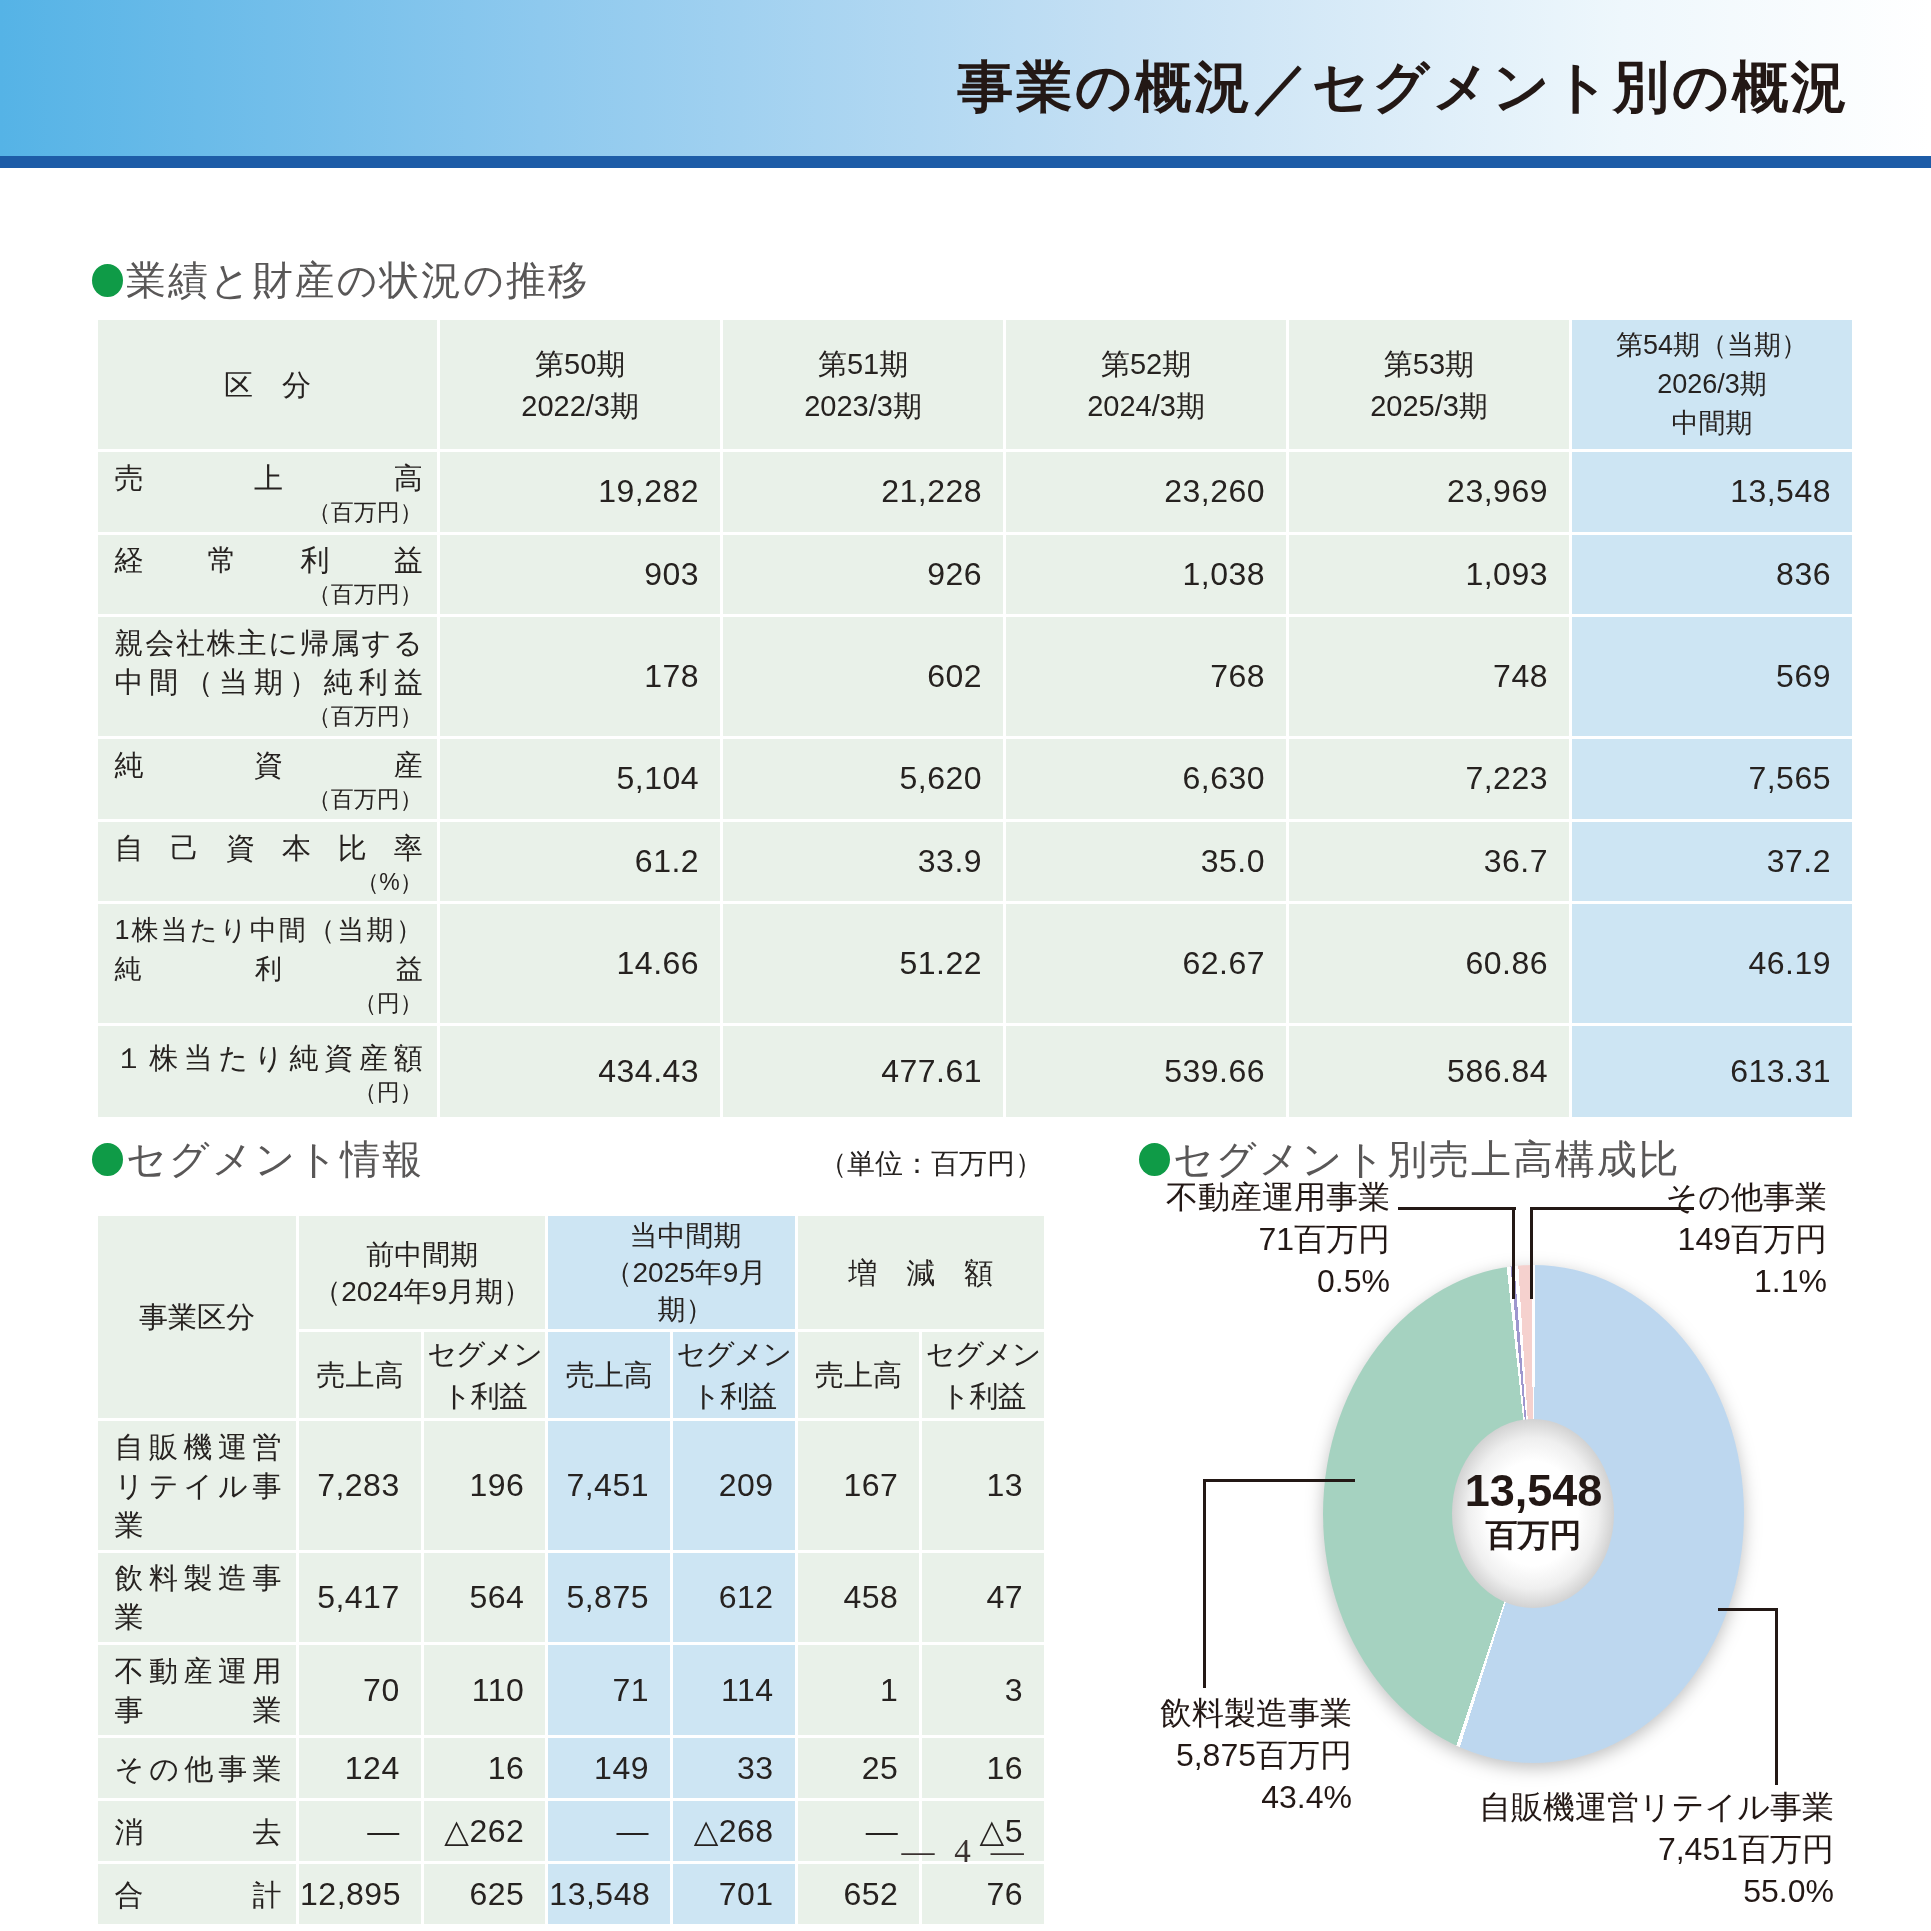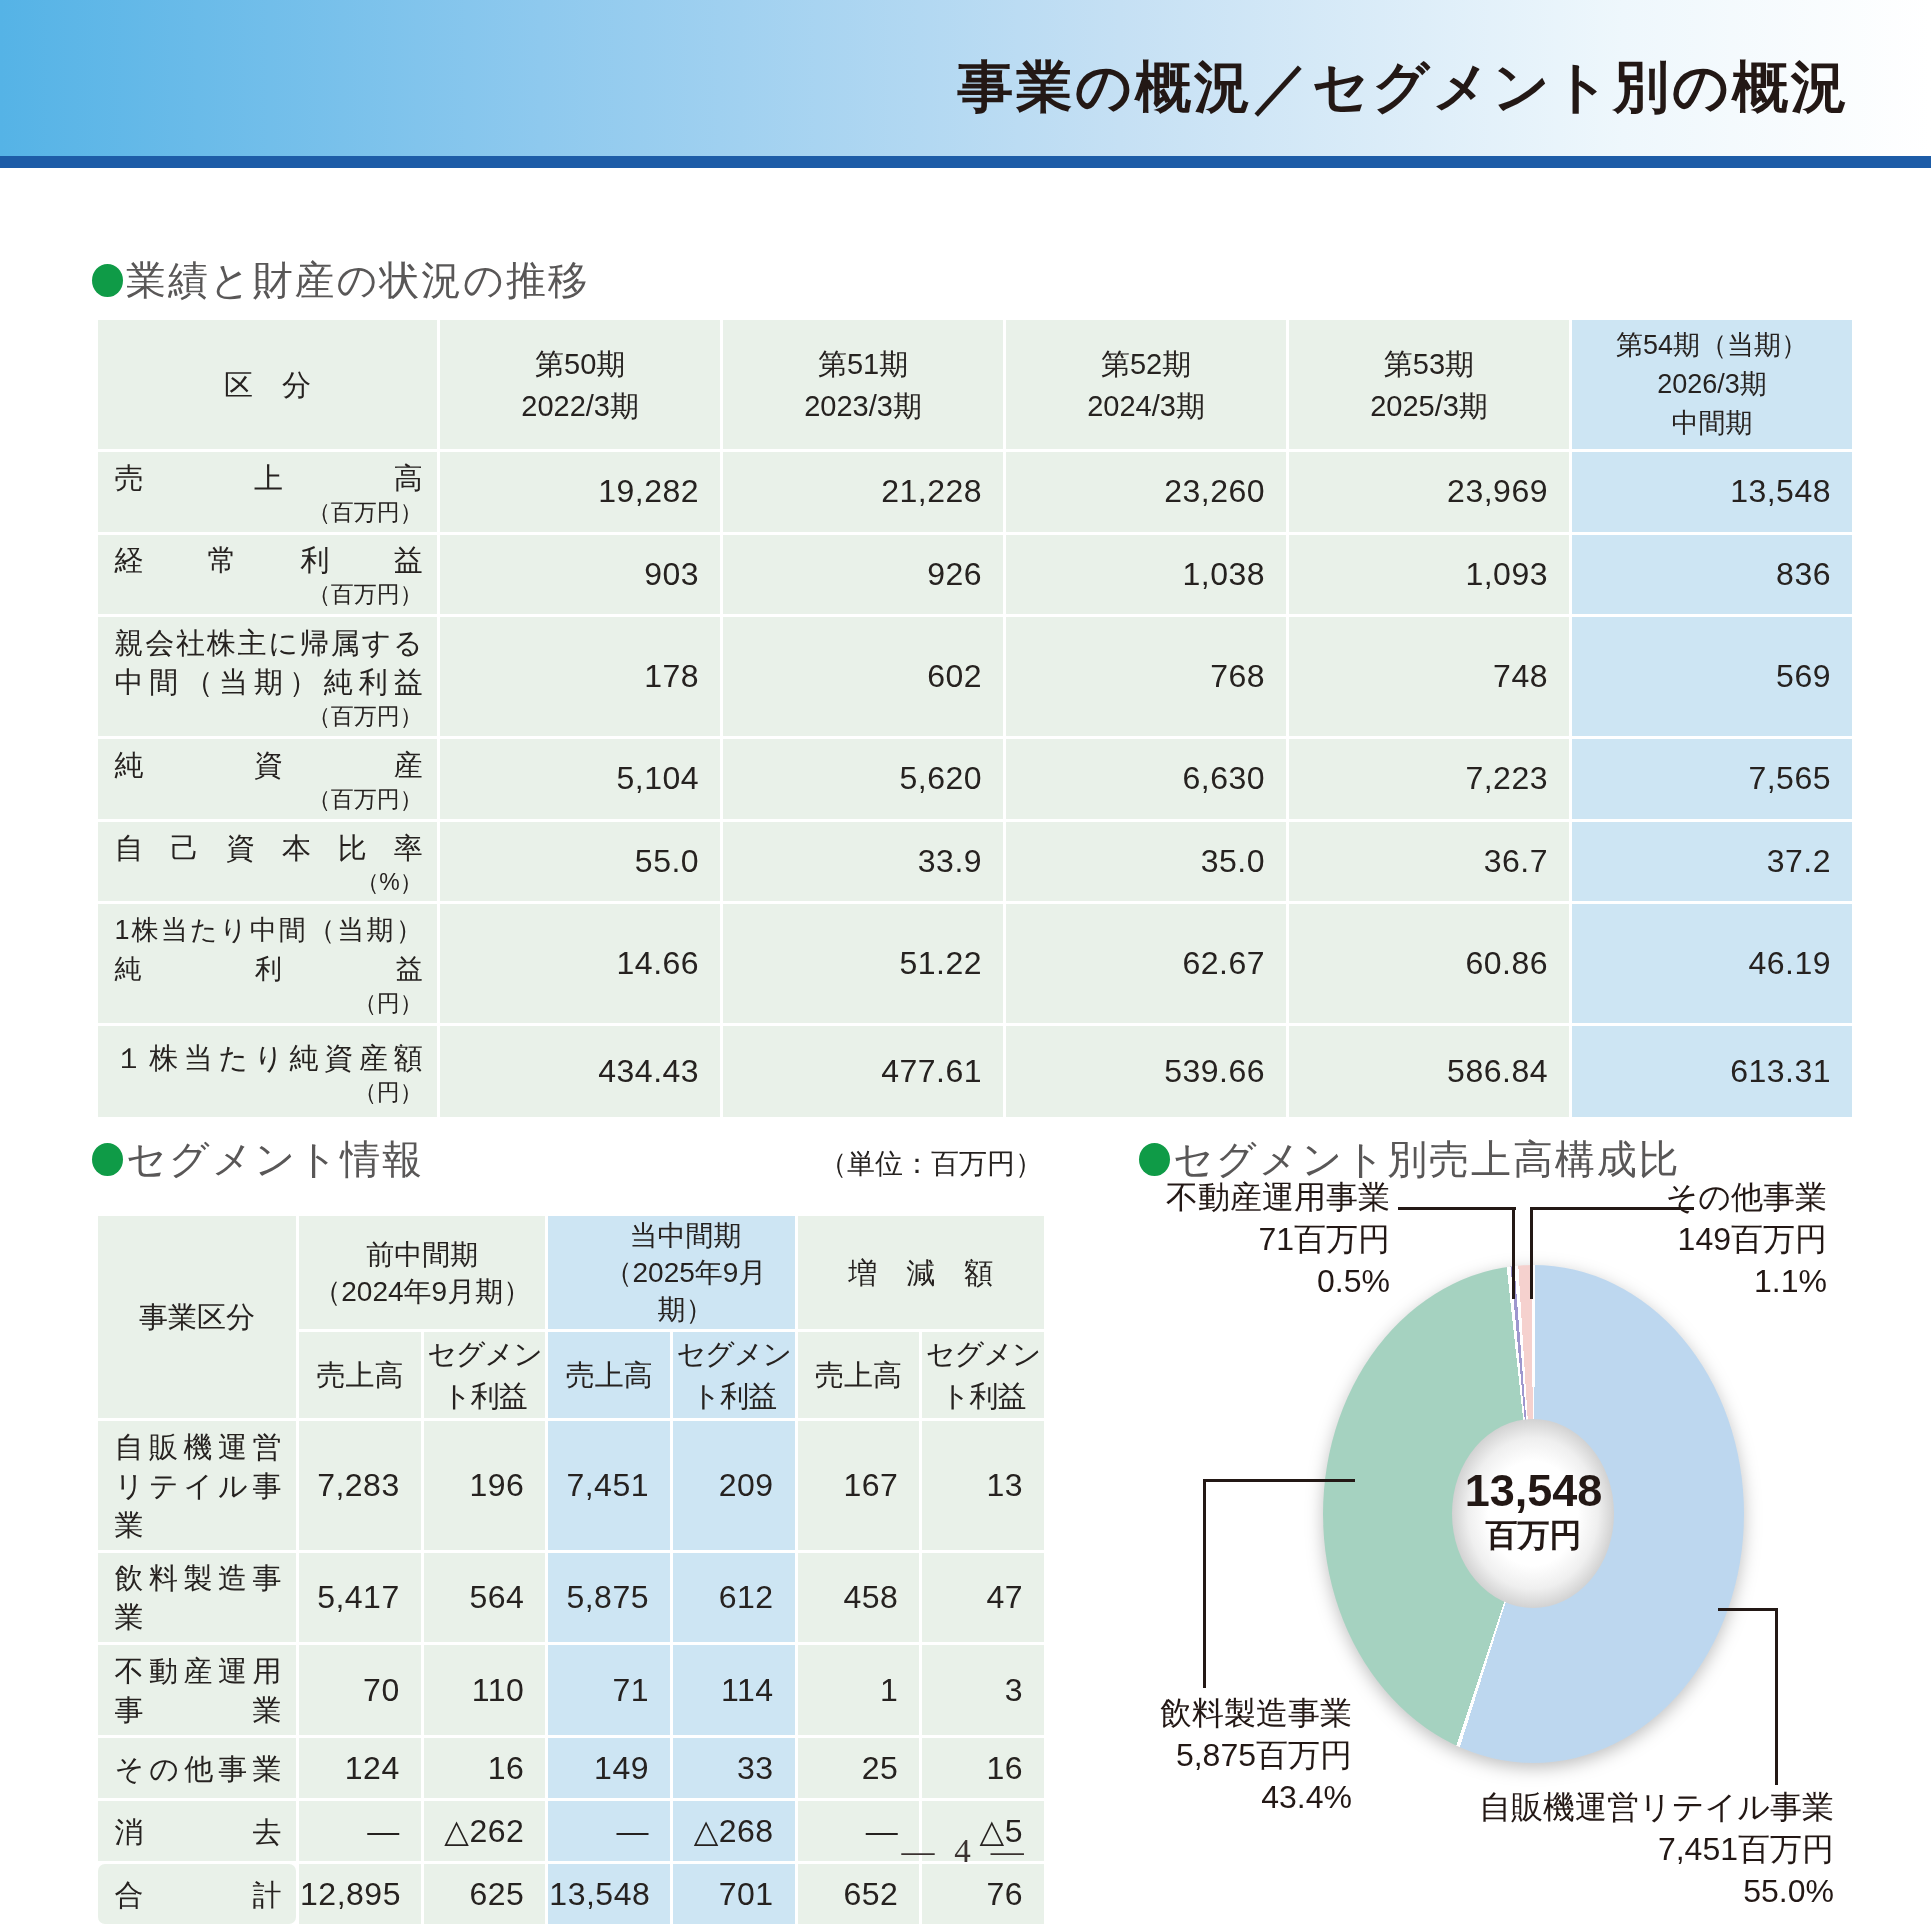--- a/index.html
+++ b/index.html
@@ -137,21 +137,21 @@
     <td class="num">7,223</td>
     <td class="num blue">7,565</td>
   </tr>
   <tr>
     <td style="height:66px;">
           <div class="t1lbl">
             <span class="jl">自己資本比率</span>
             <span class="un">（%）</span>
           </div>
         </td>
-    <td class="num">55.0</td>
+    <td class="num">61.2</td>
     <td class="num">33.9</td>
     <td class="num">35.0</td>
     <td class="num">36.7</td>
     <td class="num blue">37.2</td>
   </tr>
   <tr>
     <td style="height:68px;">
           <div class="t1lbl">
             <span class="jl" style="font-size:27px;">1株当たり中間（当期）純利益</span>
             <span class="un">（円）</span>
@@ -270,21 +270,21 @@
           </div>
         </td>
     <td class="num">―</td>
     <td class="num">△262</td>
     <td class="num blue">―</td>
     <td class="num blue">△268</td>
     <td class="num">―</td>
     <td class="num">△5</td>
   </tr>
   <tr>
-    <td style="height:58px;border-radius:7px;">
+    <td style="height:58px;">
           <div class="t1lbl">
             <span class="jl">合計</span>
           </div>
         </td>
     <td class="num">12,895</td>
     <td class="num">625</td>
     <td class="num blue">13,548</td>
     <td class="num blue">701</td>
     <td class="num">652</td>
     <td class="num">76</td>

